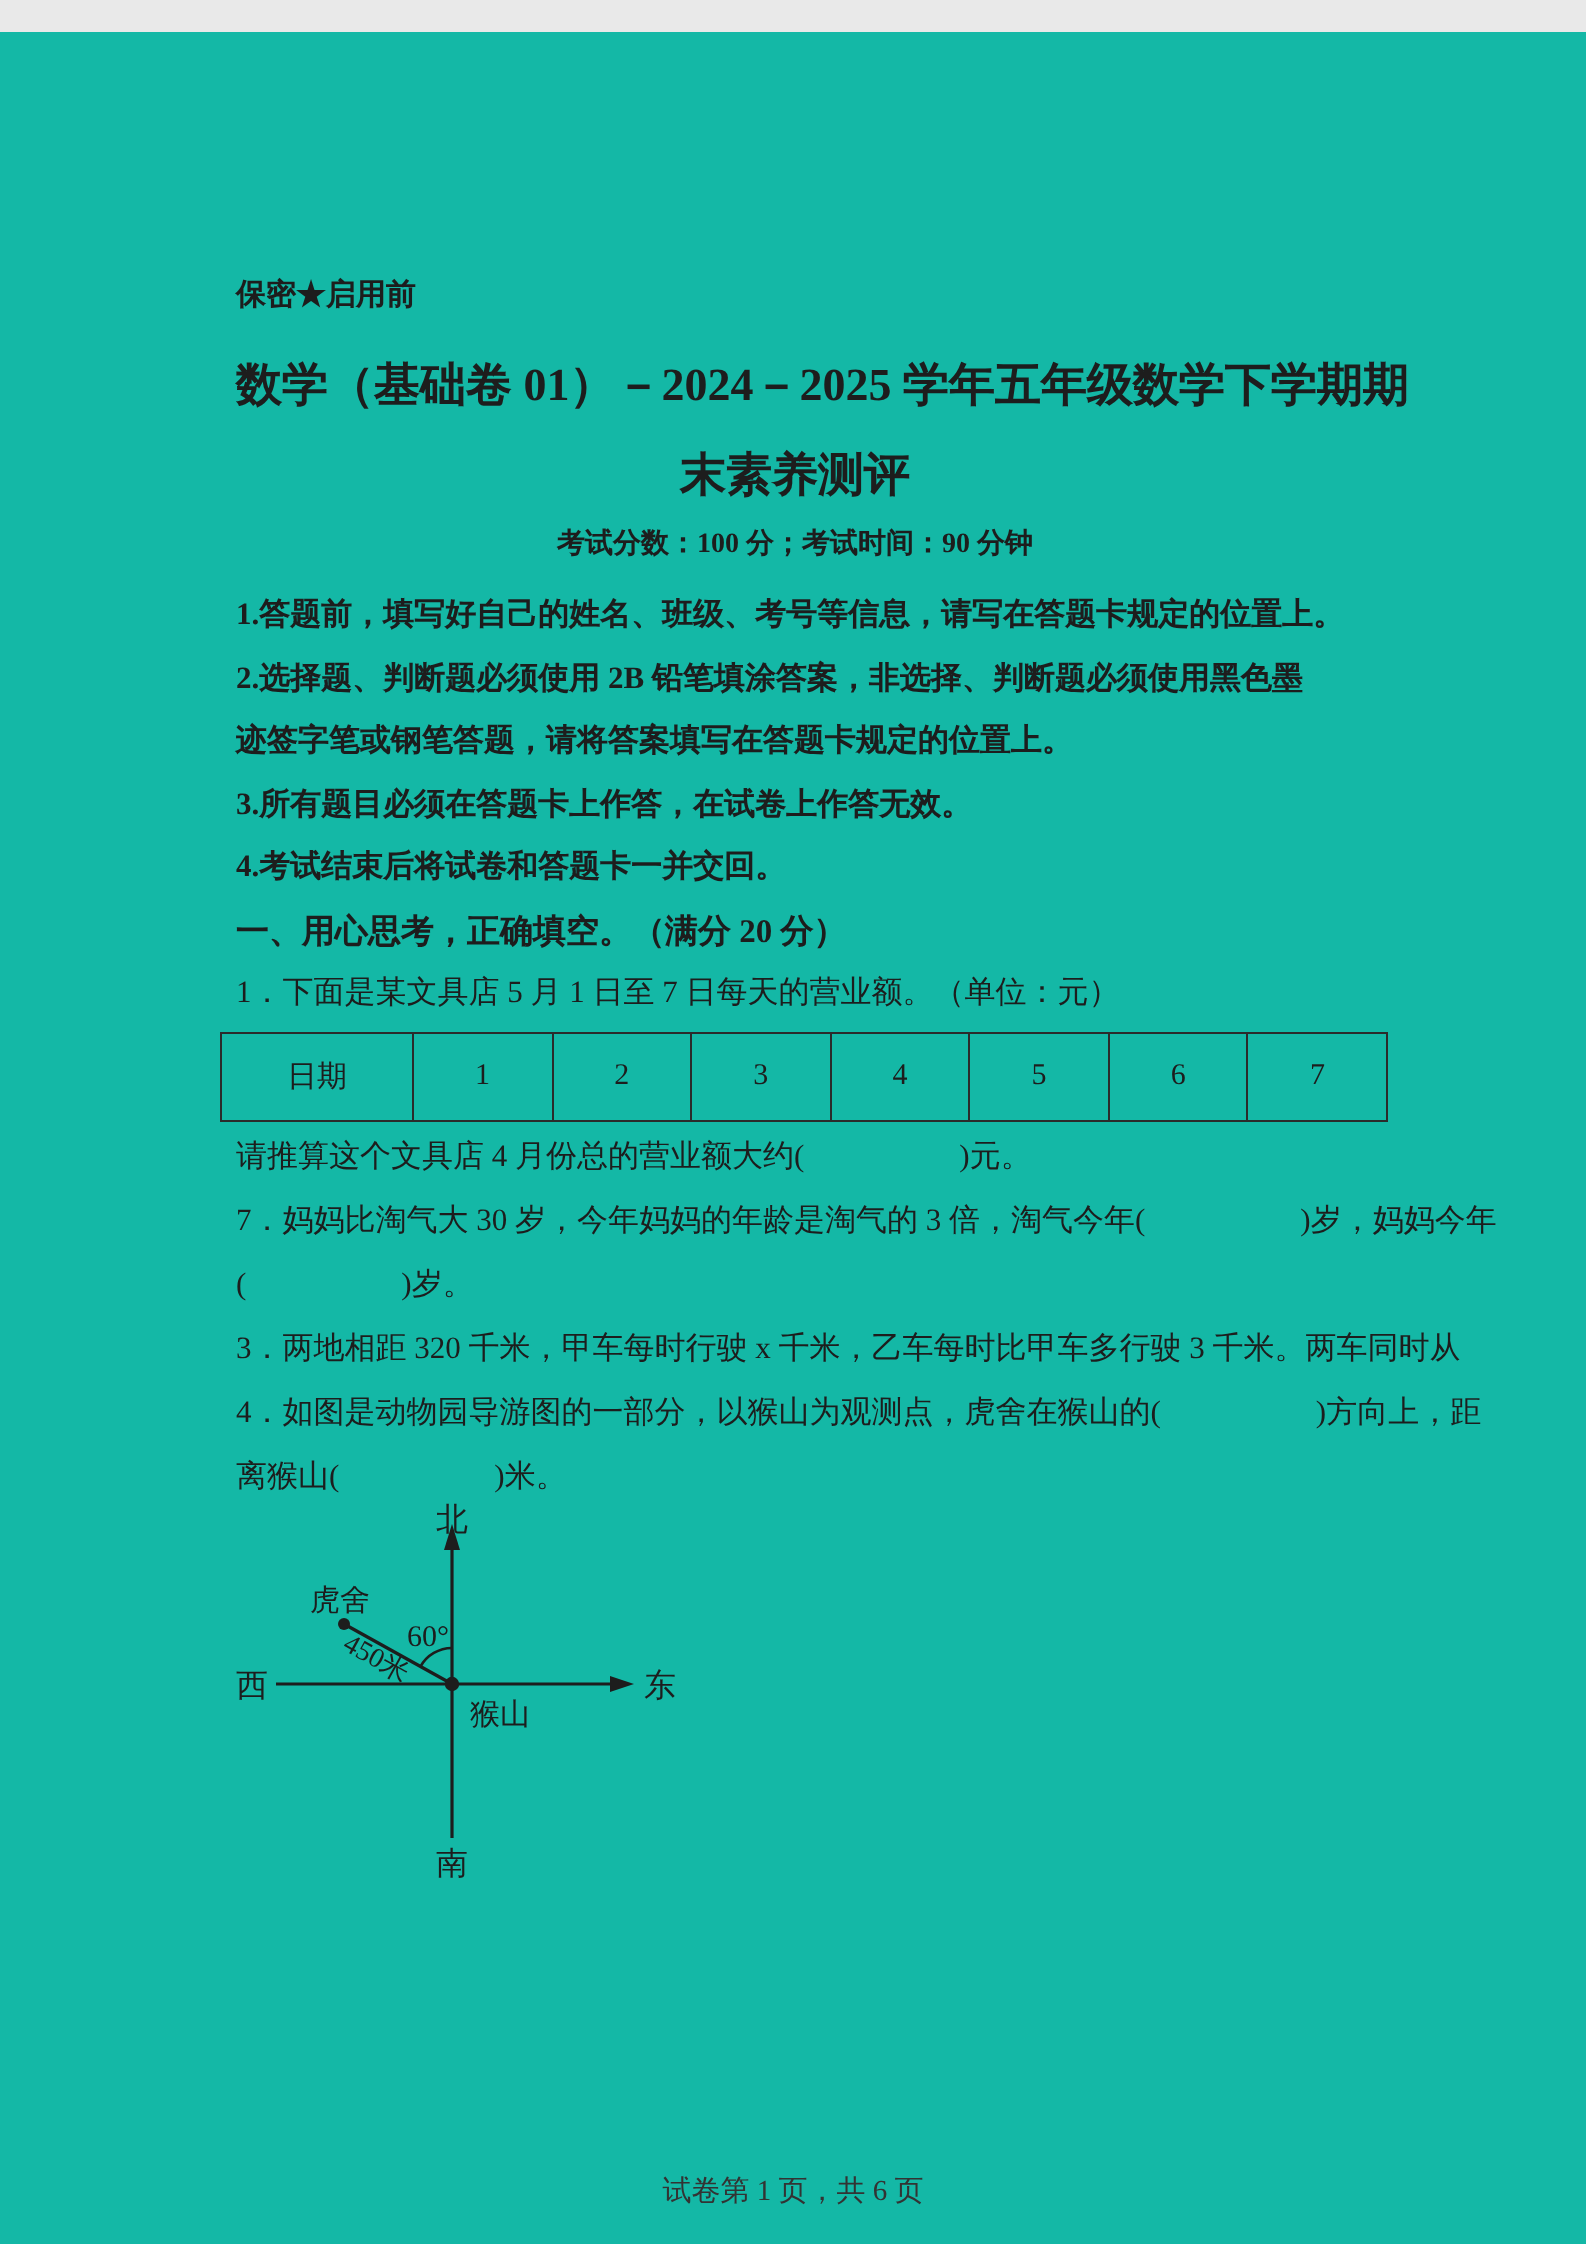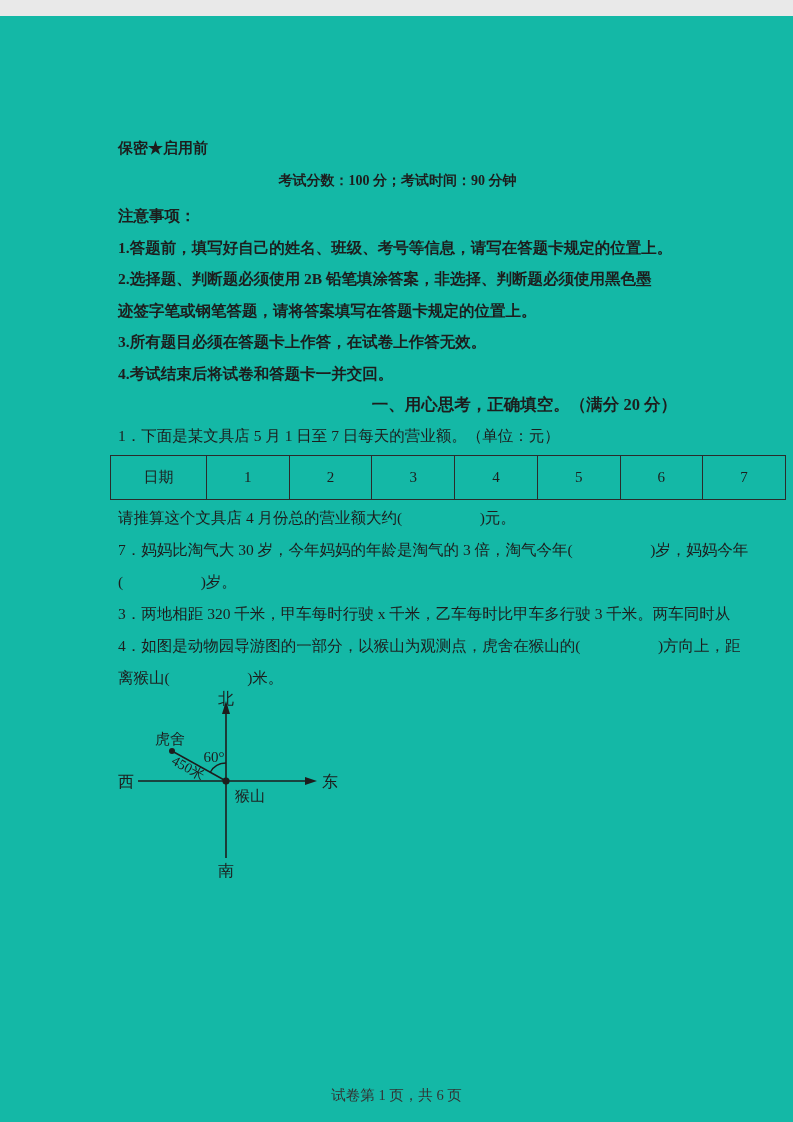--- a/index.html
+++ b/index.html
@@ -13,45 +13,46 @@
     overflow:hidden;
     margin:16px auto;
   }
   .content { position:absolute; left:118px; top:122px; width:559px; }
   .secrecy { font-weight:bold; font-size:15px; line-height:20px; white-space:nowrap; }
   .title { margin-top:12px; font-weight:bold; font-size:23px; line-height:45px; text-align:center; }
   .title .tl { display:block; white-space:nowrap; }
   .exam-info { margin-top:2px; font-weight:bold; font-size:14px; line-height:22px; text-align:center; white-space:nowrap; }
   .notes { margin-top:8px; font-weight:bold; font-size:15.5px; line-height:31.5px; }
   .notes div { white-space:nowrap; }
-  .sec-heading { font-weight:bold; font-size:16.5px; line-height:31px; white-space:nowrap;text-align:right; }
+  .sec-heading { font-weight:bold; font-size:16.5px; line-height:31px; white-space:nowrap; }
   .q-line { font-size:15.5px; line-height:32px; white-space:nowrap; }
-  table.rev { border-collapse:collapse; width:676px; margin:3px 0 2px -8px; table-layout:fixed; }
+  table.rev { border-collapse:collapse; width:584px; margin:3px 0 2px -8px; table-layout:fixed; }
   table.rev td { border:1.6px solid #2b2b2b; text-align:center; font-size:15px; height:40px; font-weight:normal; }
   table.rev tr:last-child td { height:44px; }
   table.rev td.c0 { width:96px; }
   svg.diagram { display:block; margin:-6px 0 0 -10px; }
   svg.diagram text { font-family:"Liberation Serif","DejaVu Serif",serif; fill:#1d1d1d; }
   .footer { position:absolute; left:0; top:1070px; width:793px; text-align:center; font-size:14.5px; color:#333333; }
 </style>
 </head>
 <body>
 
 <div class="page">
   <div class="content">
 
     <div class="secrecy">保密★启用前</div>
 
     <h1 class="title">
+      <span class="tl">数学（基础卷 01）－2024－2025 学年五年级数学下学期期</span>
+      <span class="tl">末素养测评</span>
     </h1>
 
     <div class="exam-info">考试分数：100 分；考试时间：90 分钟</div>
 
     <div class="notes">
-      <div>注意事项：</div>
       <div>1.答题前，填写好自己的姓名、班级、考号等信息，请写在答题卡规定的位置上。</div>
       <div>2.选择题、判断题必须使用 2B 铅笔填涂答案，非选择、判断题必须使用黑色墨</div>
       <div>迹签字笔或钢笔答题，请将答案填写在答题卡规定的位置上。</div>
       <div>3.所有题目必须在答题卡上作答，在试卷上作答无效。</div>
       <div>4.考试结束后将试卷和答题卡一并交回。</div>
     </div>
 
     <div class="sec-heading">一、用心思考，正确填空。（满分 20 分）</div>
 
     <div class="q-line">1．下面是某文具店 5 月 1 日至 7 日每天的营业额。（单位：元）</div>

